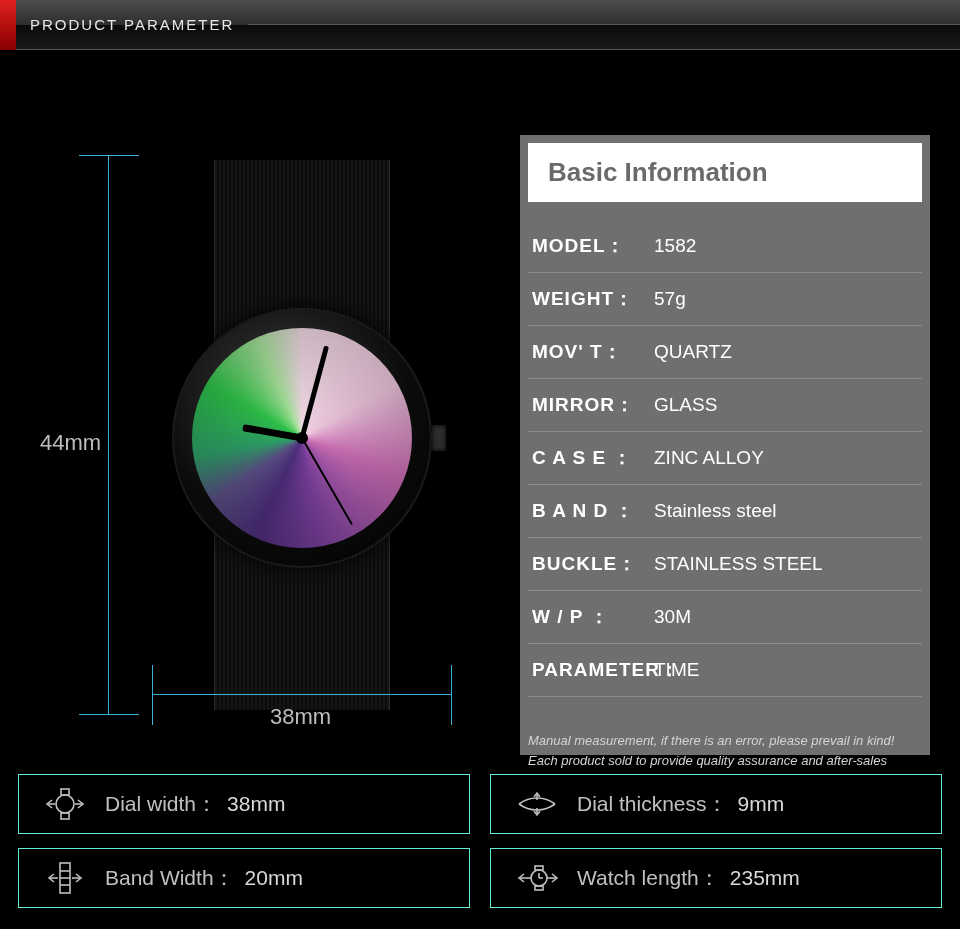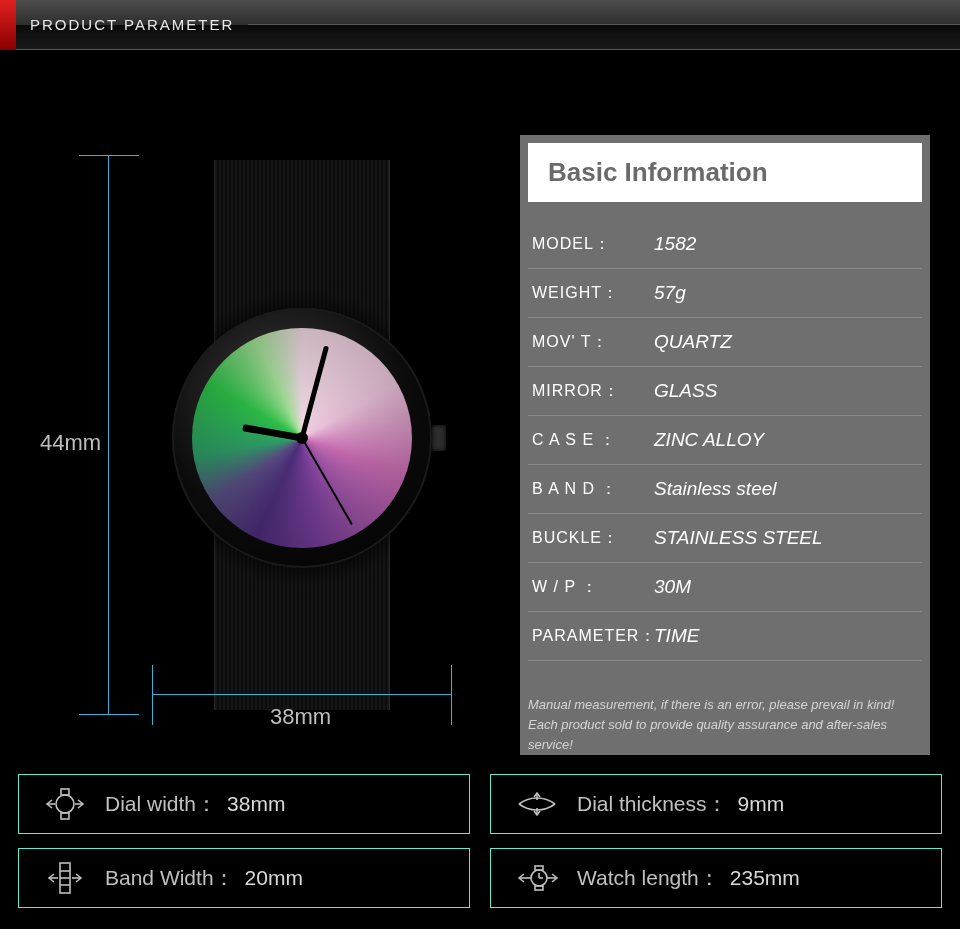--- a/index.html
+++ b/index.html
@@ -81,22 +81,22 @@
     background:#6f6f6f; padding:8px;
   }
   .card-title {
     background:#fff; color:#6a6a6a; font-size:26px; font-weight:700;
     padding:14px 20px; margin-bottom:18px;
   }
   .spec-row {
     display:flex; align-items:center; padding:13px 4px;
     border-bottom:1px solid #8a8a8a; color:#fff;
   }
-  .spec-row .lab { width:122px; font-size:16px; font-weight:400; letter-spacing:1px; }
-  .spec-row .val { flex:1; font-size:19px;font-style:italic; }
+  .spec-row .lab { width:122px; font-size:19px; font-weight:700; letter-spacing:1px; }
+  .spec-row .val { flex:1; font-size:19px; }
   .card .fine { margin-top:34px; color:#d4d4d4; font-size:13px; line-height:1.55; font-style:italic; }
 
   
   .tiles { position:absolute; left:0; top:774px; width:960px; }
   .tile-row { display:flex; gap:20px; padding:0 18px 14px 18px; }
   .tile {
     flex:1; height:60px; border:1px solid #5eead4; background:#000;
     display:flex; align-items:center; padding:0 24px; color:#c0c0c0;
     font-size:21px;
   }

